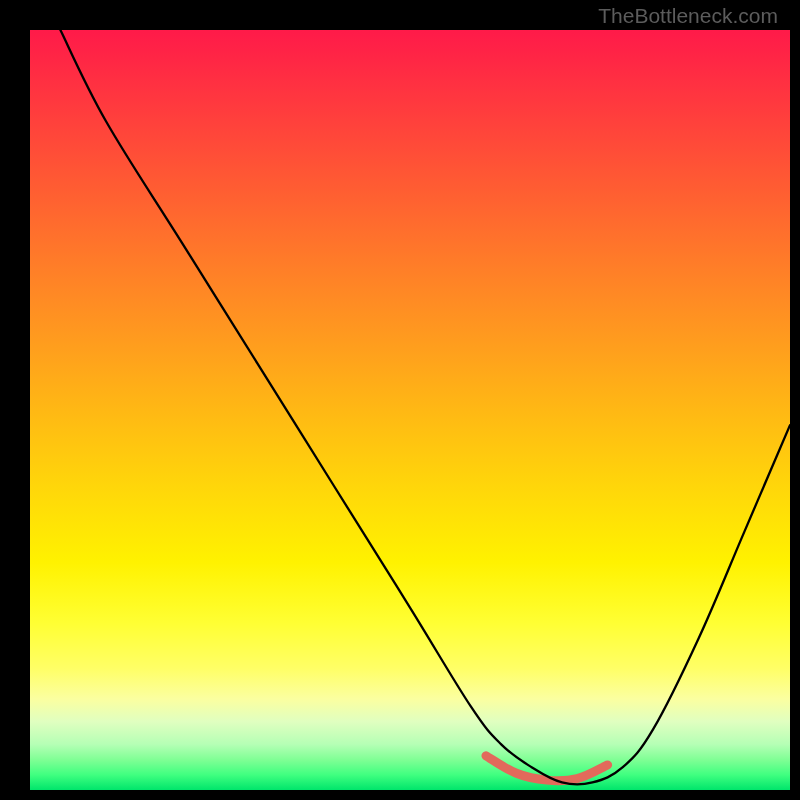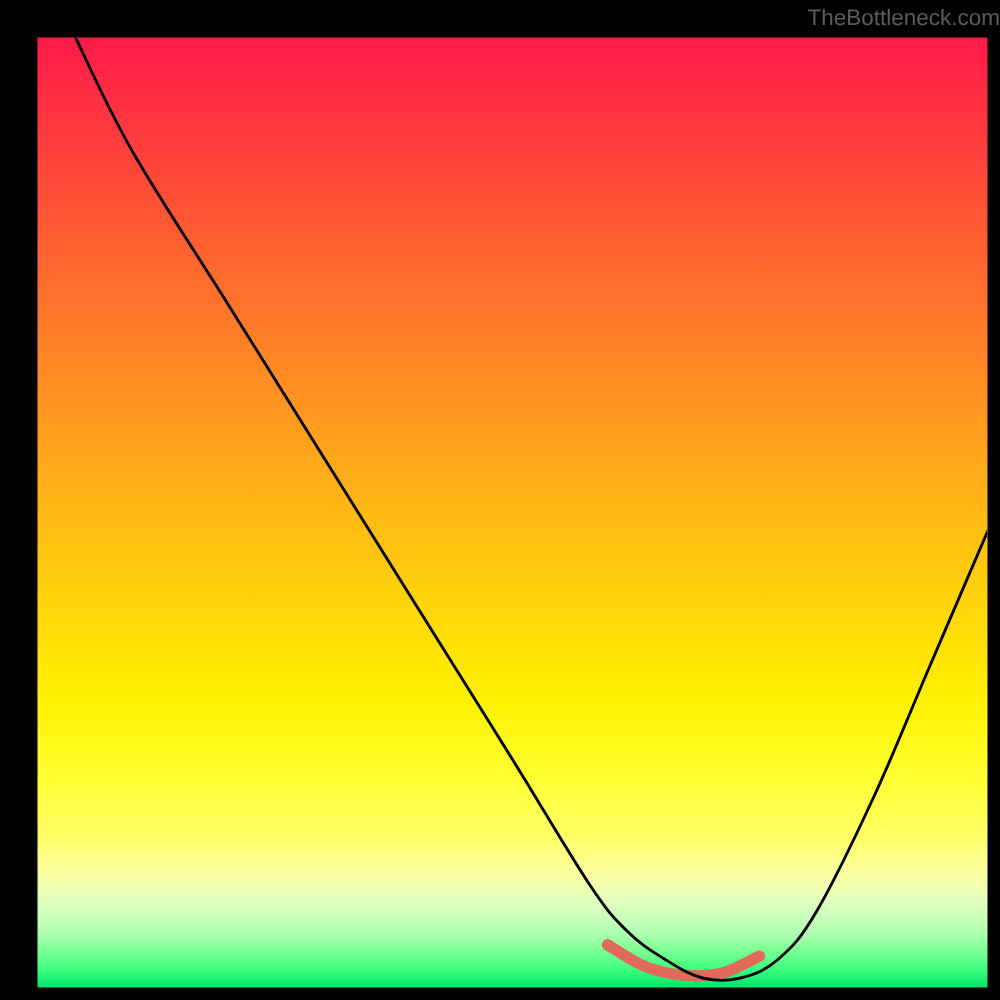--- a/index.html
+++ b/index.html
@@ -11,23 +11,23 @@
     font-family: Arial, Helvetica, sans-serif;
   }
   .container {
     position: relative;
     width: 800px;
     height: 800px;
   }
   .watermark {
     position: absolute;
     top: 4px;
-    right: 0;
+    right: 22px;
     color: #5c5c5c;
-    font-size: 18px;
+    font-size: 21px;
     font-weight: 500;
     z-index: 5;
   }
   .plot-area {
     position: absolute;
     left: 30px;
     top: 30px;
     width: 760px;
     height: 760px;
     overflow: hidden;

